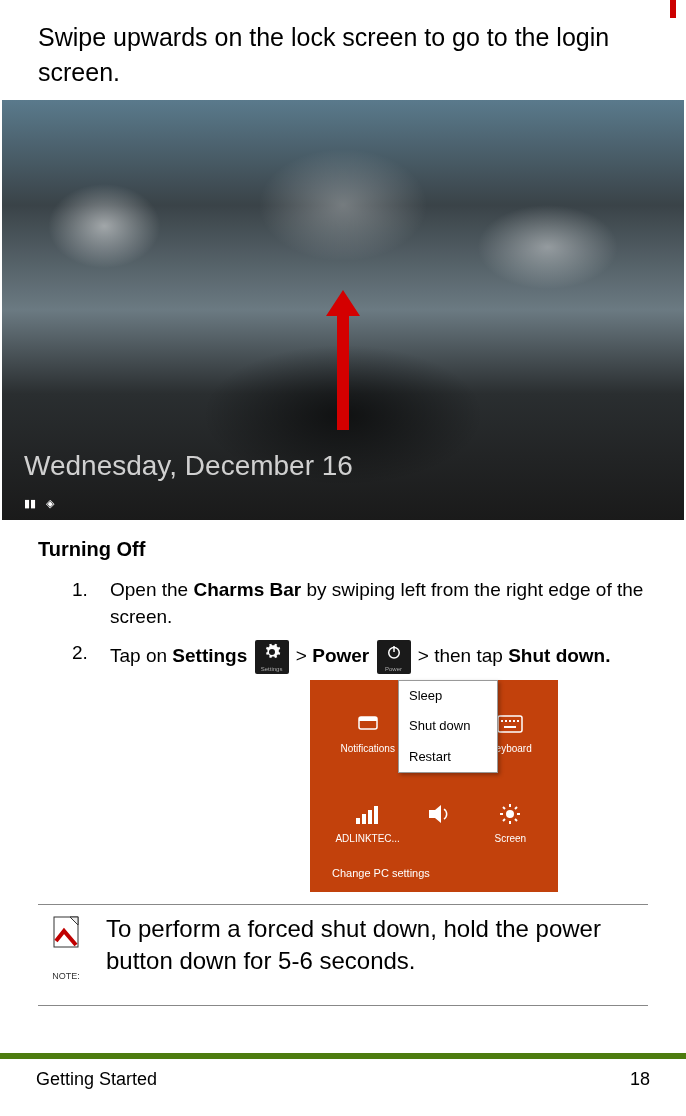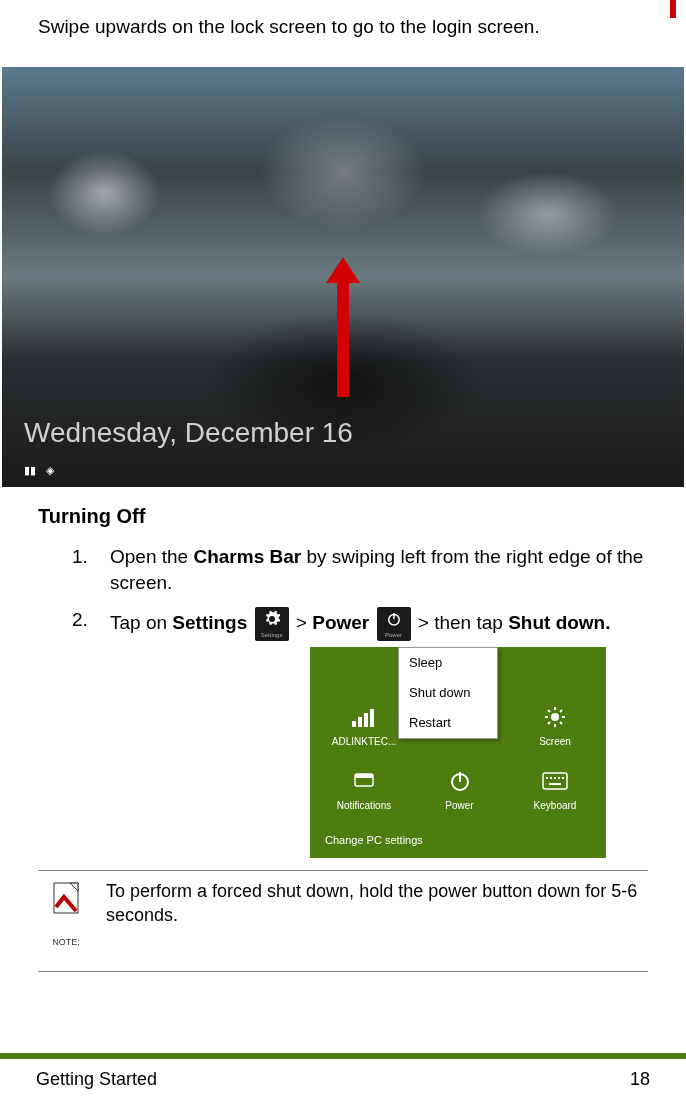--- a/index.html
+++ b/index.html
@@ -13,24 +13,25 @@
     }
     .top-marker {
       position: absolute;
       top: 0;
       right: 10px;
       width: 6px;
       height: 18px;
       background: #c00;
     }
     .intro-text {
-      font-size: 19px;
+      font-size: 25px;
       color: #000;
-      padding: 14px 30px 26px 38px;
+      padding: 14px 30px 10px 38px;
       line-height: 1.4;
+      margin-top: 6px;
     }
     .lockscreen {
       margin: 0 2px 0 2px;
       height: 420px;
       position: relative;
       overflow: hidden;
       background: linear-gradient(to bottom, #5a7a8c 0%, #3a4348 25%, #6b7a82 50%, #2a2e30 70%, #1a1a1a 100%);
     }
     .lockscreen::before {
       content: '';
@@ -121,25 +122,25 @@
       right: 0;
       font-size: 6px;
       text-align: center;
       color: #aaa;
     }
     .settings-panel-wrap {
       padding-left: 200px;
       margin-top: 6px;
     }
     .settings-panel {
-      width: 296px;
-      background: #4d7c0f;
+      width: 248px;
+      background: #c2410c;
       color: #fff;
       position: relative;
-      padding: 12px 12px 10px 15px;
+      padding: 12px 12px 10px 22px;
     }
     .power-menu {
       position: absolute;
       top: 0;
       left: 88px;
       width: 100px;
       background: #fff;
       border: 1px solid #999;
       box-shadow: 2px 2px 4px rgba(0,0,0,0.3);
       z-index: 3;
@@ -184,21 +185,21 @@
       border-top: 1px solid #888;
       border-bottom: 1px solid #888;
       padding: 8px 4px 24px 4px;
       display: flex;
       gap: 16px;
       align-items: flex-start;
     }
     .note-icon { width: 48px; flex-shrink: 0; text-align: center; }
     .note-icon svg { display: block; margin: 0 auto; }
     .note-icon .note-word { font-size: 9px; color: #333; margin-top: 18px; }
-    .note-text { font-size: 18px; line-height: 1.35; }
+    .note-text { font-size: 24px; line-height: 1.35; }
     .footer {
       position: absolute;
       left: 0;
       right: 0;
       bottom: 26px;
       padding: 0 36px;
       border-top: 6px solid #4d7c0f;
       display: flex;
       justify-content: space-between;
       font-size: 18px;
@@ -258,20 +259,55 @@
 
       <div class="settings-panel-wrap">
         <div class="settings-panel">
 
           <div class="power-menu">
             <div>Sleep</div>
             <div>Shut down</div>
             <div>Restart</div>
           </div>
 
+          <div class="grid-row" style="margin-top:18px;">
+            <div class="grid-cell">
+              <div class="grid-icon">
+                <svg width="24" height="20" viewBox="0 0 24 20">
+                    <rect x="3" y="3" width="18" height="12" rx="2" fill="none" stroke="#fff" stroke-width="1.5"></rect>
+                    <rect x="3" y="3" width="18" height="4" fill="#fff"></rect>
+                  </svg>
+              </div>
+              <div class="label">Notifications</div>
+            </div>
+            <div class="grid-cell">
+              <div class="grid-icon">
+                <svg width="24" height="24" viewBox="0 0 24 24">
+                    <circle cx="12" cy="13" r="8" fill="none" stroke="#fff" stroke-width="2"></circle>
+                    <line x1="12" y1="3" x2="12" y2="13" stroke="#fff" stroke-width="2"></line>
+                  </svg>
+              </div>
+              <div class="label">Power</div>
+            </div>
+            <div class="grid-cell">
+              <div class="grid-icon">
+                <svg width="26" height="18" viewBox="0 0 26 18">
+                    <rect x="1" y="1" width="24" height="16" rx="2" fill="none" stroke="#fff" stroke-width="1.5"></rect>
+                    <rect x="4" y="5" width="2" height="2" fill="#fff"></rect>
+                    <rect x="8" y="5" width="2" height="2" fill="#fff"></rect>
+                    <rect x="12" y="5" width="2" height="2" fill="#fff"></rect>
+                    <rect x="16" y="5" width="2" height="2" fill="#fff"></rect>
+                    <rect x="20" y="5" width="2" height="2" fill="#fff"></rect>
+                    <rect x="7" y="11" width="12" height="2" fill="#fff"></rect>
+                  </svg>
+              </div>
+              <div class="label">Keyboard</div>
+            </div>
+          </div>
+
           <div class="grid-row">
             <div class="grid-cell">
               <div class="grid-icon">
                 <svg width="24" height="20" viewBox="0 0 24 20">
                     <rect x="0" y="14" width="4" height="6" fill="#fff"></rect>
                     <rect x="6" y="10" width="4" height="10" fill="#fff"></rect>
                     <rect x="12" y="6" width="4" height="14" fill="#fff"></rect>
                     <rect x="18" y="2" width="4" height="18" fill="#fff"></rect>
                   </svg>
               </div>
@@ -299,55 +335,20 @@
                       <line x1="17" y1="17" x2="19" y2="19"></line>
                       <line x1="5" y1="19" x2="7" y2="17"></line>
                       <line x1="17" y1="7" x2="19" y2="5"></line>
                     </g>
                   </svg>
               </div>
               <div class="label">Screen</div>
             </div>
           </div>
 
-          <div class="grid-row" style="margin-top:18px;">
-            <div class="grid-cell">
-              <div class="grid-icon">
-                <svg width="24" height="20" viewBox="0 0 24 20">
-                    <rect x="3" y="3" width="18" height="12" rx="2" fill="none" stroke="#fff" stroke-width="1.5"></rect>
-                    <rect x="3" y="3" width="18" height="4" fill="#fff"></rect>
-                  </svg>
-              </div>
-              <div class="label">Notifications</div>
-            </div>
-            <div class="grid-cell">
-              <div class="grid-icon">
-                <svg width="24" height="24" viewBox="0 0 24 24">
-                    <circle cx="12" cy="13" r="8" fill="none" stroke="#fff" stroke-width="2"></circle>
-                    <line x1="12" y1="3" x2="12" y2="13" stroke="#fff" stroke-width="2"></line>
-                  </svg>
-              </div>
-              <div class="label">Power</div>
-            </div>
-            <div class="grid-cell">
-              <div class="grid-icon">
-                <svg width="26" height="18" viewBox="0 0 26 18">
-                    <rect x="1" y="1" width="24" height="16" rx="2" fill="none" stroke="#fff" stroke-width="1.5"></rect>
-                    <rect x="4" y="5" width="2" height="2" fill="#fff"></rect>
-                    <rect x="8" y="5" width="2" height="2" fill="#fff"></rect>
-                    <rect x="12" y="5" width="2" height="2" fill="#fff"></rect>
-                    <rect x="16" y="5" width="2" height="2" fill="#fff"></rect>
-                    <rect x="20" y="5" width="2" height="2" fill="#fff"></rect>
-                    <rect x="7" y="11" width="12" height="2" fill="#fff"></rect>
-                  </svg>
-              </div>
-              <div class="label">Keyboard</div>
-            </div>
-          </div>
-
           <div class="change-link">Change PC settings</div>
         </div>
       </div>
 
     </div>
   </div>
 
 </div>
 
 <div class="note-block">

